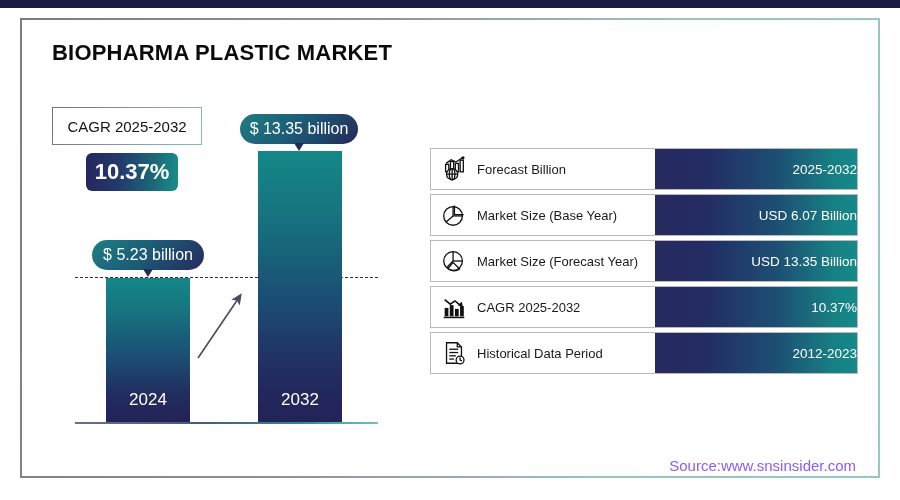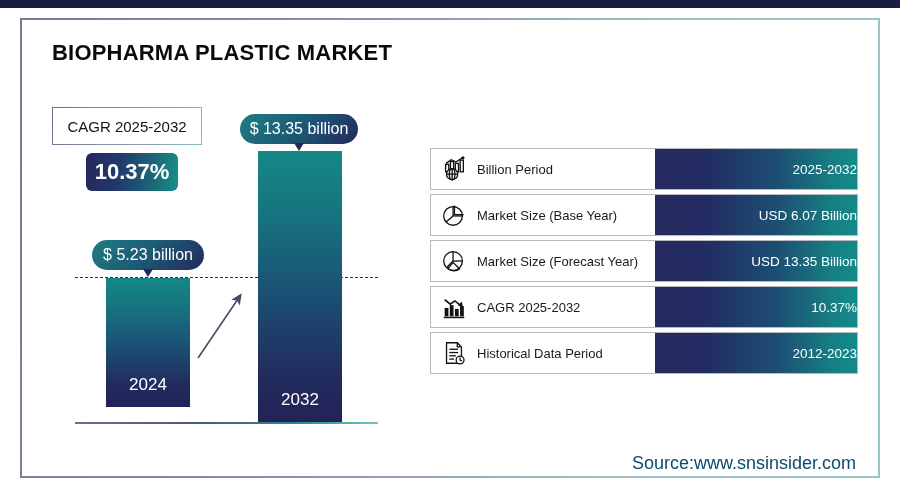--- a/index.html
+++ b/index.html
@@ -105,21 +105,21 @@
     border-right: 5px solid transparent;
     border-top: 8px solid #242a5c;
   }
   #pill-2024 { left: 92px; top: 240px; width: 112px; }
   #pill-2032 { left: 240px; top: 114px; width: 118px; }
 
   .bar {
     position: absolute;
     background: linear-gradient(180deg, #158787 0%, #16757f 22%, #1b5175 52%, #222c5f 82%, #232257 100%);
   }
-  #bar-2024 { left: 106px; top: 278px; width: 84px; height: 129px; }
+  #bar-2024 { left: 106px; top: 278px; width: 84px; height: 144px; }
   #bar-2032 { left: 258px; top: 151px; width: 84px; height: 271px; }
 
   .bar-label {
     position: absolute;
     width: 84px;
     text-align: center;
     color: #ffffff;
     font-size: 17px;
     bottom: 12px;
     left: 0;
@@ -190,22 +190,22 @@
     background: linear-gradient(90deg, #262a5f 0%, #232c63 25%, #1d4e73 60%, #177f83 88%, #148a8a 100%);
     color: #ffffff;
     font-size: 13.5px;
     white-space: nowrap;
   }
 
   
   #source-text {
     position: absolute;
     right: 44px; bottom: 26px;
-    font-size: 18px;
-    color: #0c4a6e;
+    font-size: 15px;
+    color: #8b5cf6;
     white-space: nowrap;
   }
 </style>
 </head>
 <body>
 
 <div id="top-bar"></div>
 
 <div id="frame"></div>
 
@@ -263,21 +263,21 @@
             <rect x="21.6" y="5.5" width="3.4" height="12.5"></rect>
             <polyline points="6.5,9 12,5 17,7.5 24,3"></polyline>
             <circle cx="13" cy="20.5" r="6" fill="#fff"></circle>
             <line x1="7" y1="20.5" x2="19" y2="20.5"></line>
             <line x1="13" y1="14.5" x2="13" y2="26.5"></line>
             <ellipse cx="13" cy="20.5" rx="3" ry="6"></ellipse>
           </g>
           <circle cx="24.6" cy="3" r="1.7" fill="#111"></circle>
         </svg>
       </span>
-      <span class="info-label-text">Billion Period</span>
+      <span class="info-label-text">Forecast Billion</span>
     </div>
     <div class="info-value-cell">
       <span>2025-2032</span>
     </div>
   </div>
 
   <div class="info-row">
     <div class="info-label-cell">
       <span class="row-icon">
         <svg viewBox="0 0 30 30" width="28" height="28">

